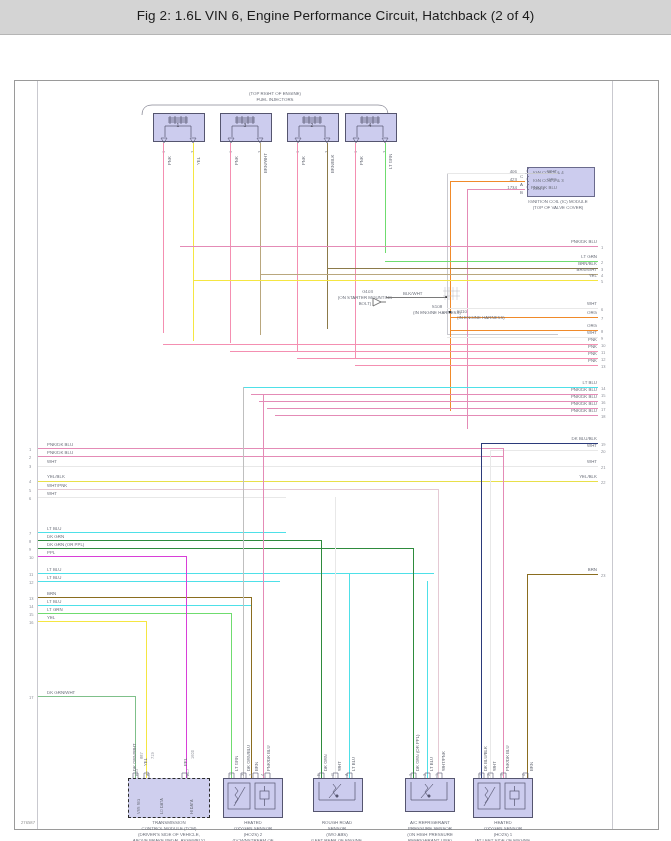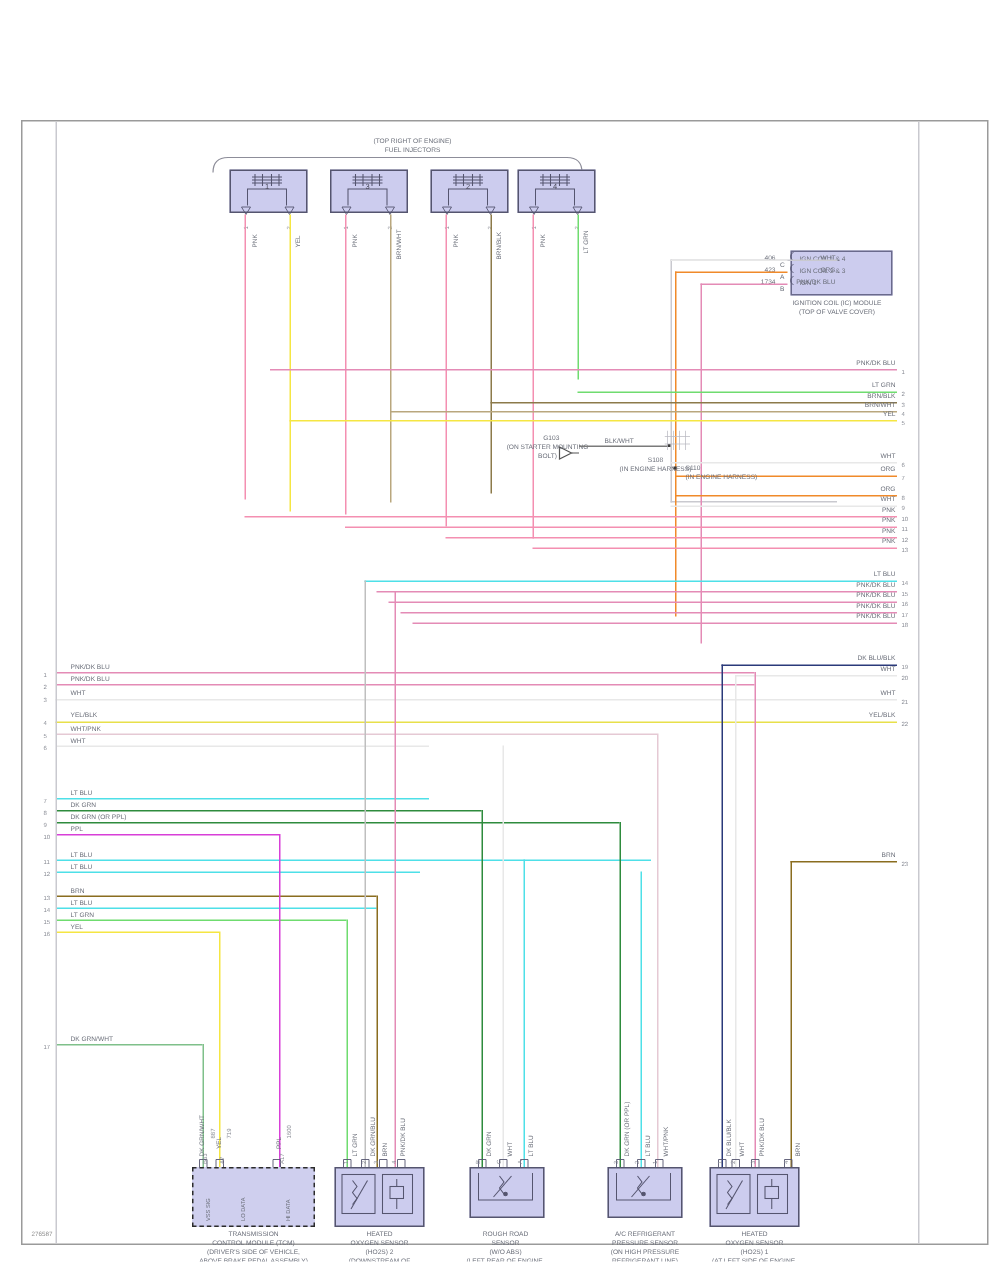--- a/index.html
+++ b/index.html
@@ -43,20 +43,23 @@
   .wv{width:1px;}
   .sq{position:absolute;width:2.4px;height:2.4px;background:#3a3a3a;}
 
   #idnum{position:absolute;left:6px;bottom:4px;font-size:4.2px;color:#8d8d8d;}
 </style>
 </head>
 <body>
 
 <div id="page">
 
+  <div id="titlebar">
+    <div class="t">Fig 2: 1.6L VIN 6, Engine Performance Circuit, Hatchback (2 of 4)</div>
+  </div>
 
   <div id="frame">
     <div id="inner">
 
       <div class="lbl c" style="left:170px;top:10px;width:180px;">(TOP RIGHT OF ENGINE)</div>
       <div class="lbl c" style="left:170px;top:16px;width:180px;">FUEL INJECTORS</div>
 
       <svg class="a" style="left:125px;top:22px;" width="250" height="14">
         <path d="M2,12 Q2,2 12,2 L238,2 Q248,2 248,12" fill="none" stroke="#8d8d99" stroke-width="0.8"></path>
       </svg>

